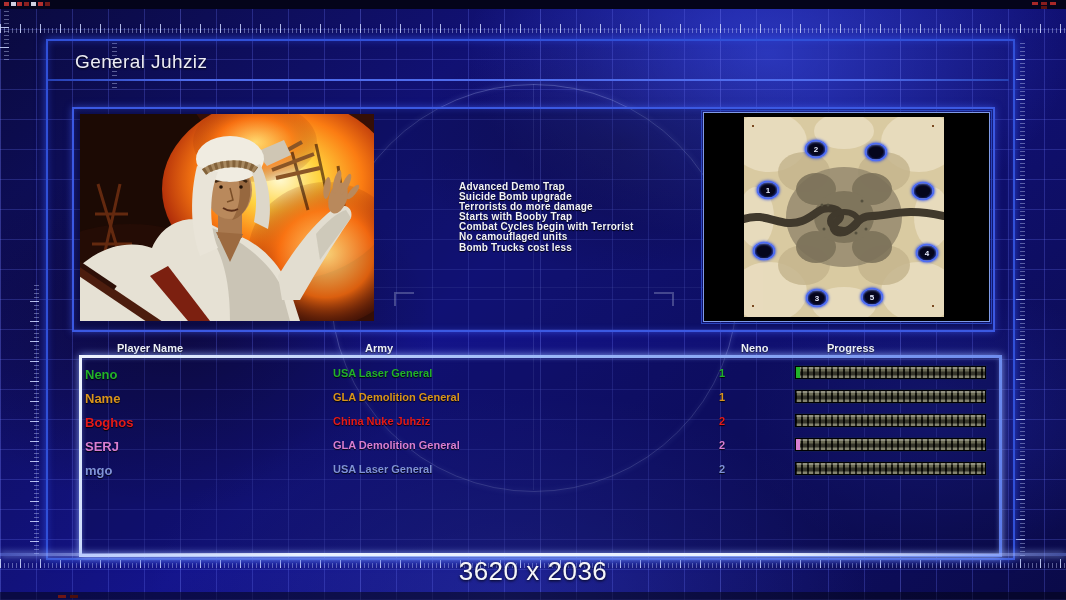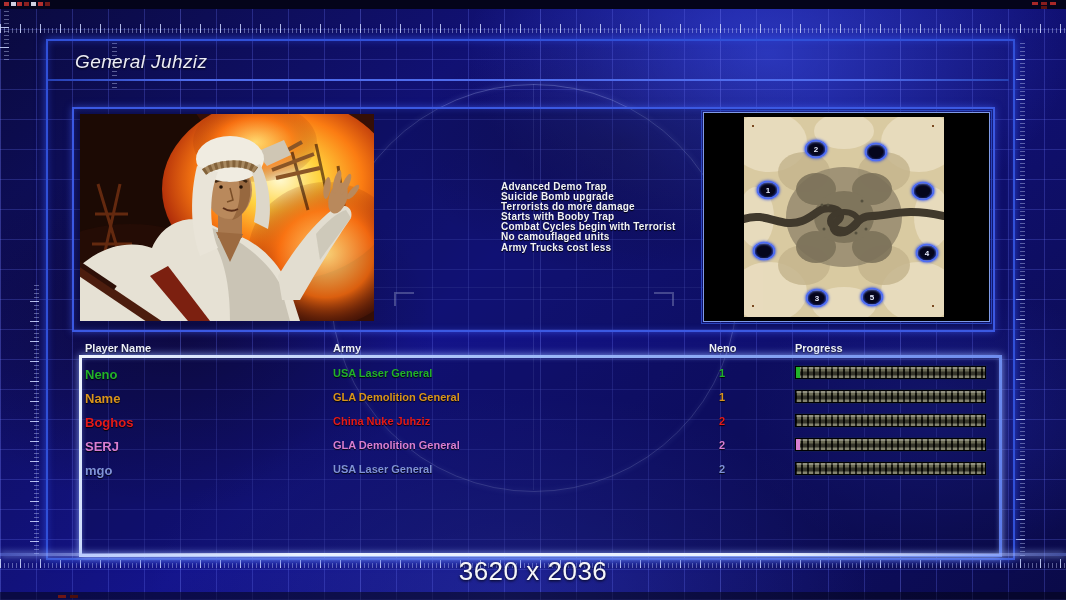--- a/index.html
+++ b/index.html
@@ -56,45 +56,45 @@
   #micro-left{left:4px;top:2px;width:5px;height:4px;background:#b23030;
     box-shadow:7px 0 0 #d0d0e0,13px 0 0 #b23030,20px 0 0 #8d2020,27px 0 0 #d0d0e0,34px 0 0 #b23030,41px 0 0 #701818;}
   #micro-right{left:1032px;top:2px;width:6px;height:3px;background:#a82828;
     box-shadow:9px 0 0 #8a1d1d,18px 0 0 #a82828,9px 4px 0 #5a1212;}
   #micro-bottomleft{left:58px;top:595px;width:8px;height:3px;background:#6e1616;box-shadow:12px 0 0 #4a0e0e;}
   #bottom-strip{left:0;top:592px;width:1066px;height:8px;background:rgba(3,3,22,.55);}
   
   #outer-frame{left:46px;top:39px;width:965px;height:517px;border:2px solid #3050d8;
     box-shadow:0 0 9px rgba(46,76,226,.8), inset 0 0 7px rgba(46,76,226,.45);}
   #page-title{left:75px;top:51px;font-size:19px;letter-spacing:.4px;color:#ebebf4;
-    text-shadow:0 1px 2px rgba(0,0,0,.85);font-style:italic;}
+    text-shadow:0 1px 2px rgba(0,0,0,.85);}
   #title-underline{left:48px;top:79px;width:961px;height:2px;
     background:linear-gradient(90deg,#2640b4,#4f6cec 15%,#4f6cec 85%,#2640b4);}
   
   #info-box{left:72px;top:107px;width:919px;height:221px;border:2px solid #3b59e2;
     background:rgba(10,12,62,.30);
     box-shadow:0 0 7px rgba(70,100,255,.55), inset 0 0 6px rgba(70,100,255,.3);}
   #portrait{left:80px;top:114px;width:294px;height:207px;background:#2a0c06;}
   #portrait svg{display:block;width:100%;height:100%;}
-  #abilities{left:459px;top:182px;margin-left:42px;}
+  #abilities{left:459px;top:182px;}
   .ability-line{font-size:10px;font-weight:bold;line-height:10.1px;letter-spacing:.2px;
     color:#f2f3f8;text-shadow:0 1px 1px rgba(0,0,0,.9);white-space:nowrap;}
   
   #map-panel{left:703px;top:112px;width:285px;height:208px;background:#000;
     border:1px solid #7f9ae8;outline:1px solid #2a46c0;outline-offset:1px;}
   #map-image{left:40px;top:4px;width:200px;height:200px;}
   #map-image svg{display:block;width:100%;height:100%;}
   .marker{position:absolute;width:19px;height:15px;border-radius:50%;transform:translate(-50%,-50%);
     background:radial-gradient(circle at 50% 42%, #05051c 52%, #16267a 74%, #3a57e0 100%);
     border:2px solid #4e6cf2;box-shadow:0 0 3px #2240e0, inset 0 1px 2px rgba(130,155,255,.55);
     display:flex;align-items:center;justify-content:center;}
   .marker span{font-size:8px;font-weight:bold;color:#e8ecff;line-height:8px;}
   
   .th{position:absolute;top:342px;font-size:11px;font-weight:bold;color:#f0f2f8;
-    text-shadow:0 1px 1px rgba(0,0,0,.85);}
+    text-shadow:0 1px 1px rgba(0,0,0,.85);margin-left:32px;}
   #th-name{left:85px;} #th-army{left:333px;text-align:center;} #th-team{left:709px;} #th-progress{left:795px;}
   #player-panel{left:79px;top:355px;width:917px;height:196px;
     border:3px solid transparent;
     border-image:linear-gradient(135deg,#f0f5ff,#9db9f8 40%,#5a79ea) 1;
     box-shadow:0 0 8px rgba(150,178,255,.85), inset 0 0 5px rgba(150,178,255,.4);
     background:rgba(8,10,58,.32);}
   .prow{position:absolute;left:79px;width:917px;height:24px;}
   .pname{position:absolute;left:6px;top:6px;font-size:13px;font-weight:bold;
     text-shadow:0 1px 1px rgba(0,0,0,.9);}
   .parmy{position:absolute;left:254px;top:6px;font-size:11px;font-weight:bold;
@@ -207,21 +207,21 @@
   </svg>
 </div>
 
 <div class="abs" id="abilities">
   <div class="ability-line">Advanced Demo Trap</div>
   <div class="ability-line">Suicide Bomb upgrade</div>
   <div class="ability-line">Terrorists do more damage</div>
   <div class="ability-line">Starts with Booby Trap</div>
   <div class="ability-line">Combat Cycles begin with Terrorist</div>
   <div class="ability-line">No camouflaged units</div>
-  <div class="ability-line">Army Trucks cost less</div>
+  <div class="ability-line">Bomb Trucks cost less</div>
 </div>
 
 <div class="abs" id="map-panel">
   <div class="abs" id="map-image">
     <svg viewBox="0 0 200 200" preserveAspectRatio="none">
       <rect width="200" height="200" fill="#d9caa1"></rect>
       <g fill="#e9ddc0" opacity=".9">
         <ellipse cx="25" cy="25" rx="38" ry="30"></ellipse>
           <ellipse cx="100" cy="14" rx="30" ry="18"></ellipse>
         <ellipse cx="175" cy="25" rx="38" ry="30"></ellipse>

